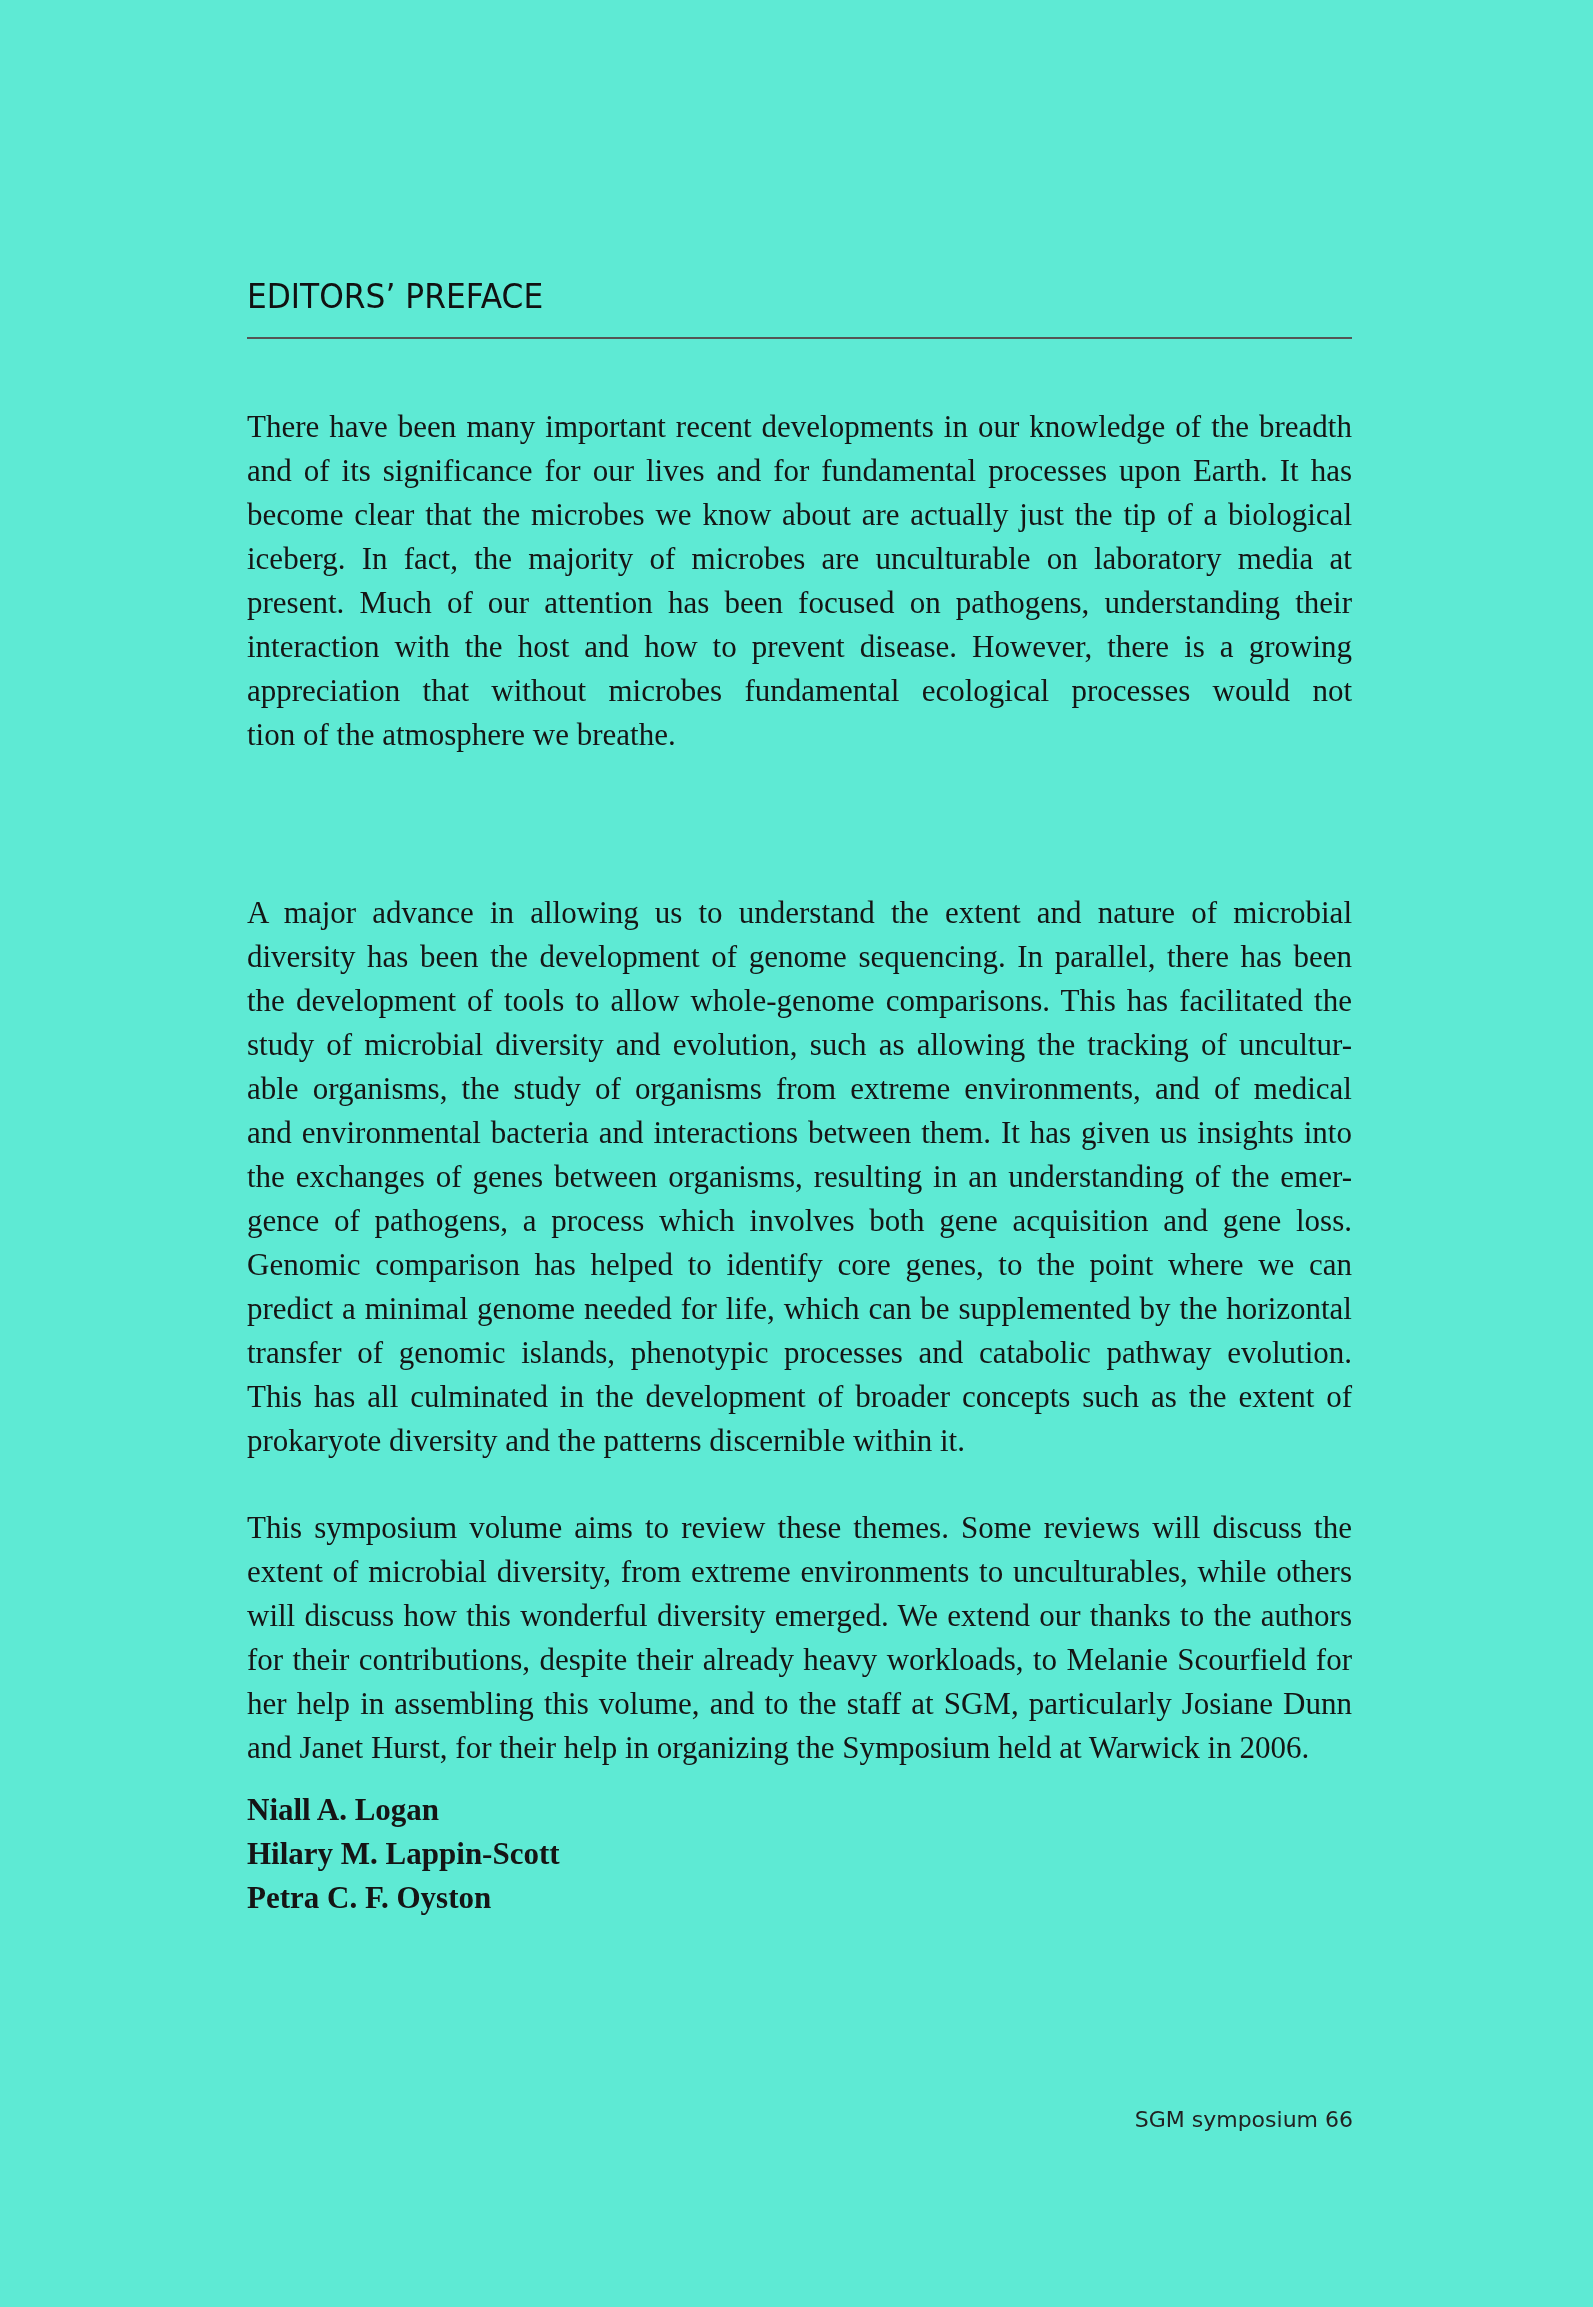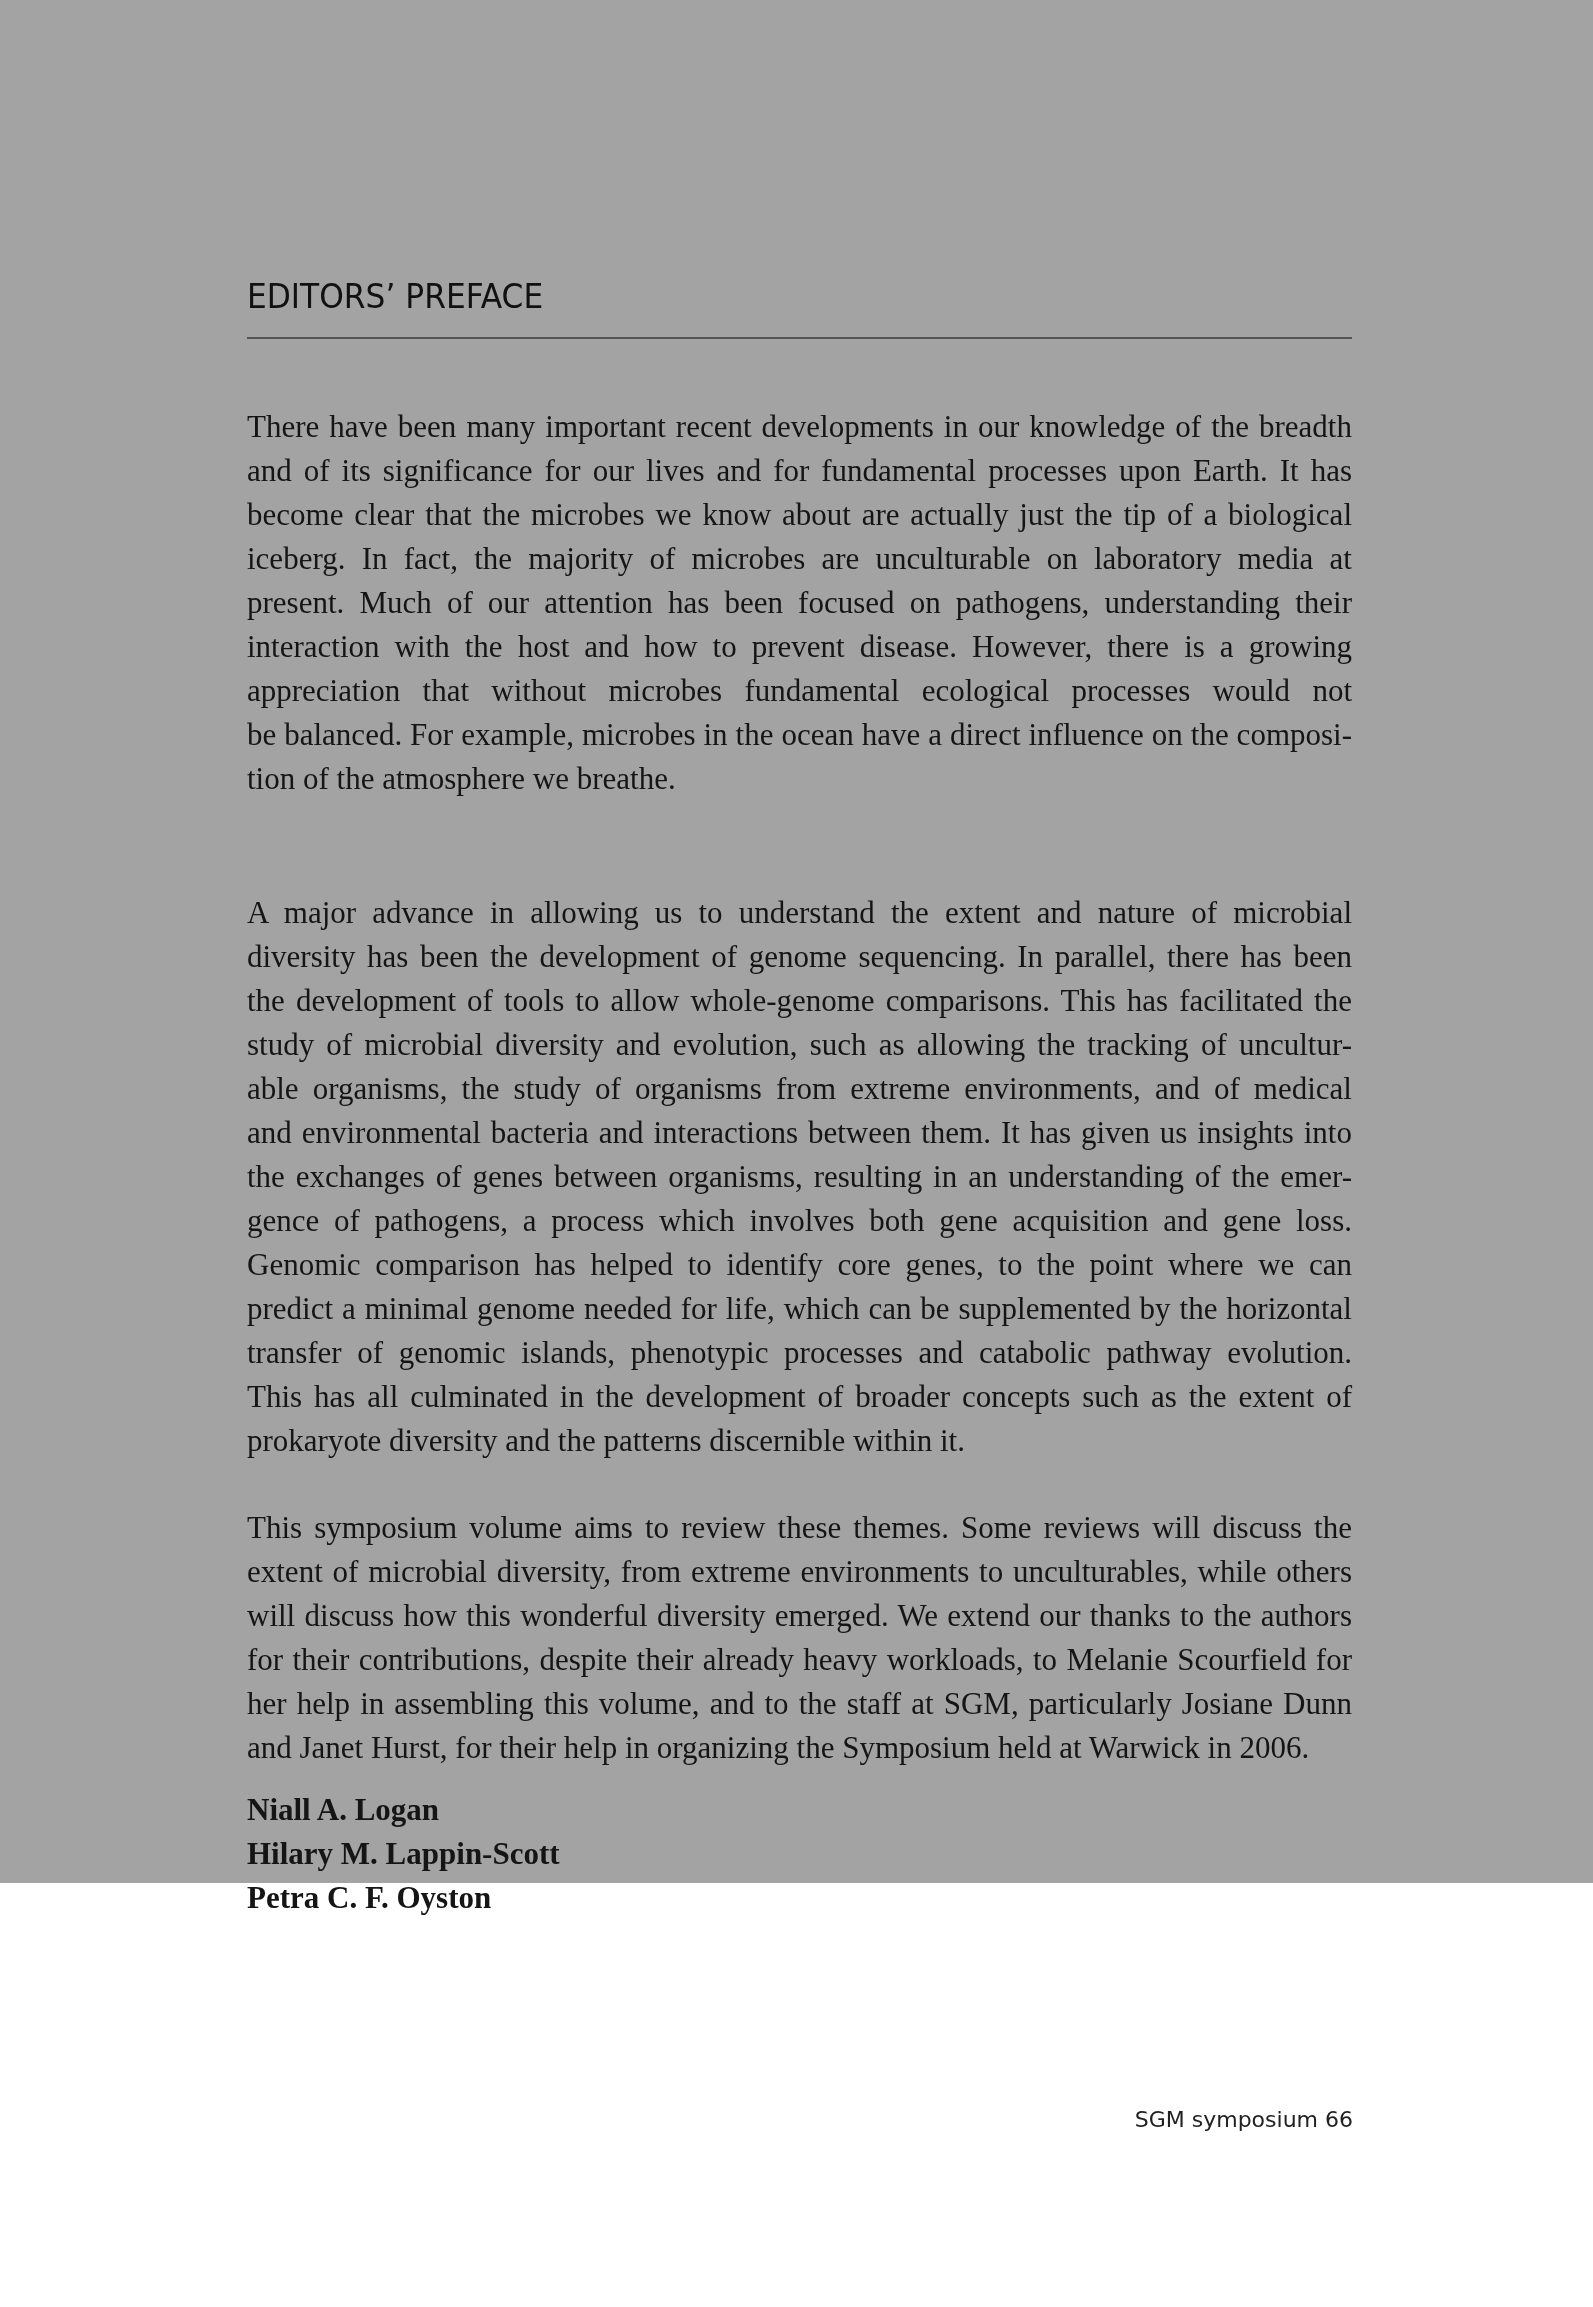--- a/index.html
+++ b/index.html
@@ -1,17 +1,17 @@
 <!DOCTYPE html>
 <html style="font-size:12.5px"><head>
 <meta charset="utf-8">
 <style>
   html, body { margin: 0; padding: 0; background: #ffffff; }
   body { width: 1594px; height: 2307px; position: relative; overflow: hidden; }
-  .page { position: absolute; left: 0; top: 0; width: 1594px; height: 1883px; background: #a3a3a3; }
+  .page { position: absolute; left: 0; top: 0; width: 1594px; height: 2307px; background: #5eead4; }
   .heading {
     position: absolute; left: 247px; top: 276px;
     font-family: "DejaVu Sans", sans-serif; font-size: 34px; color: #111;
     letter-spacing: 0px; transform: scaleX(0.92); transform-origin: left top;
     white-space: nowrap; margin: 0; font-weight: normal;
   }
   .rule { position: absolute; left: 247px; top: 337px; width: 1105px; height: 1.6px; background: #555; }
   .body-text {
     position: absolute; left: 247px; width: 1105px;
     font-family: "Liberation Serif", serif; font-size: 31px; color: #151515; margin-top: 40px;
@@ -42,21 +42,20 @@
   <div class="rule"></div>
 
   <div class="body-text p1">
     <span class="line">There have been many important recent developments in our knowledge of the breadth</span>
     <span class="line">and of its significance for our lives and for fundamental processes upon Earth. It has</span>
     <span class="line">become clear that the microbes we know about are actually just the tip of a biological</span>
     <span class="line">iceberg. In fact, the majority of microbes are unculturable on laboratory media at</span>
     <span class="line">present. Much of our attention has been focused on pathogens, understanding their</span>
     <span class="line">interaction with the host and how to prevent disease. However, there is a growing</span>
     <span class="line">appreciation that without microbes fundamental ecological processes would not</span>
-    <span class="line">be balanced. For example, microbes in the ocean have a direct influence on the composi-</span>
     <span class="line last">tion of the atmosphere we breathe.</span>
   </div>
 
   <div class="body-text p2">
     <span class="line">A major advance in allowing us to understand the extent and nature of microbial</span>
     <span class="line">diversity has been the development of genome sequencing. In parallel, there has been</span>
     <span class="line">the development of tools to allow whole-genome comparisons. This has facilitated the</span>
     <span class="line">study of microbial diversity and evolution, such as allowing the tracking of uncultur-</span>
     <span class="line">able organisms, the study of organisms from extreme environments, and of medical</span>
     <span class="line">and environmental bacteria and interactions between them. It has given us insights into</span>

